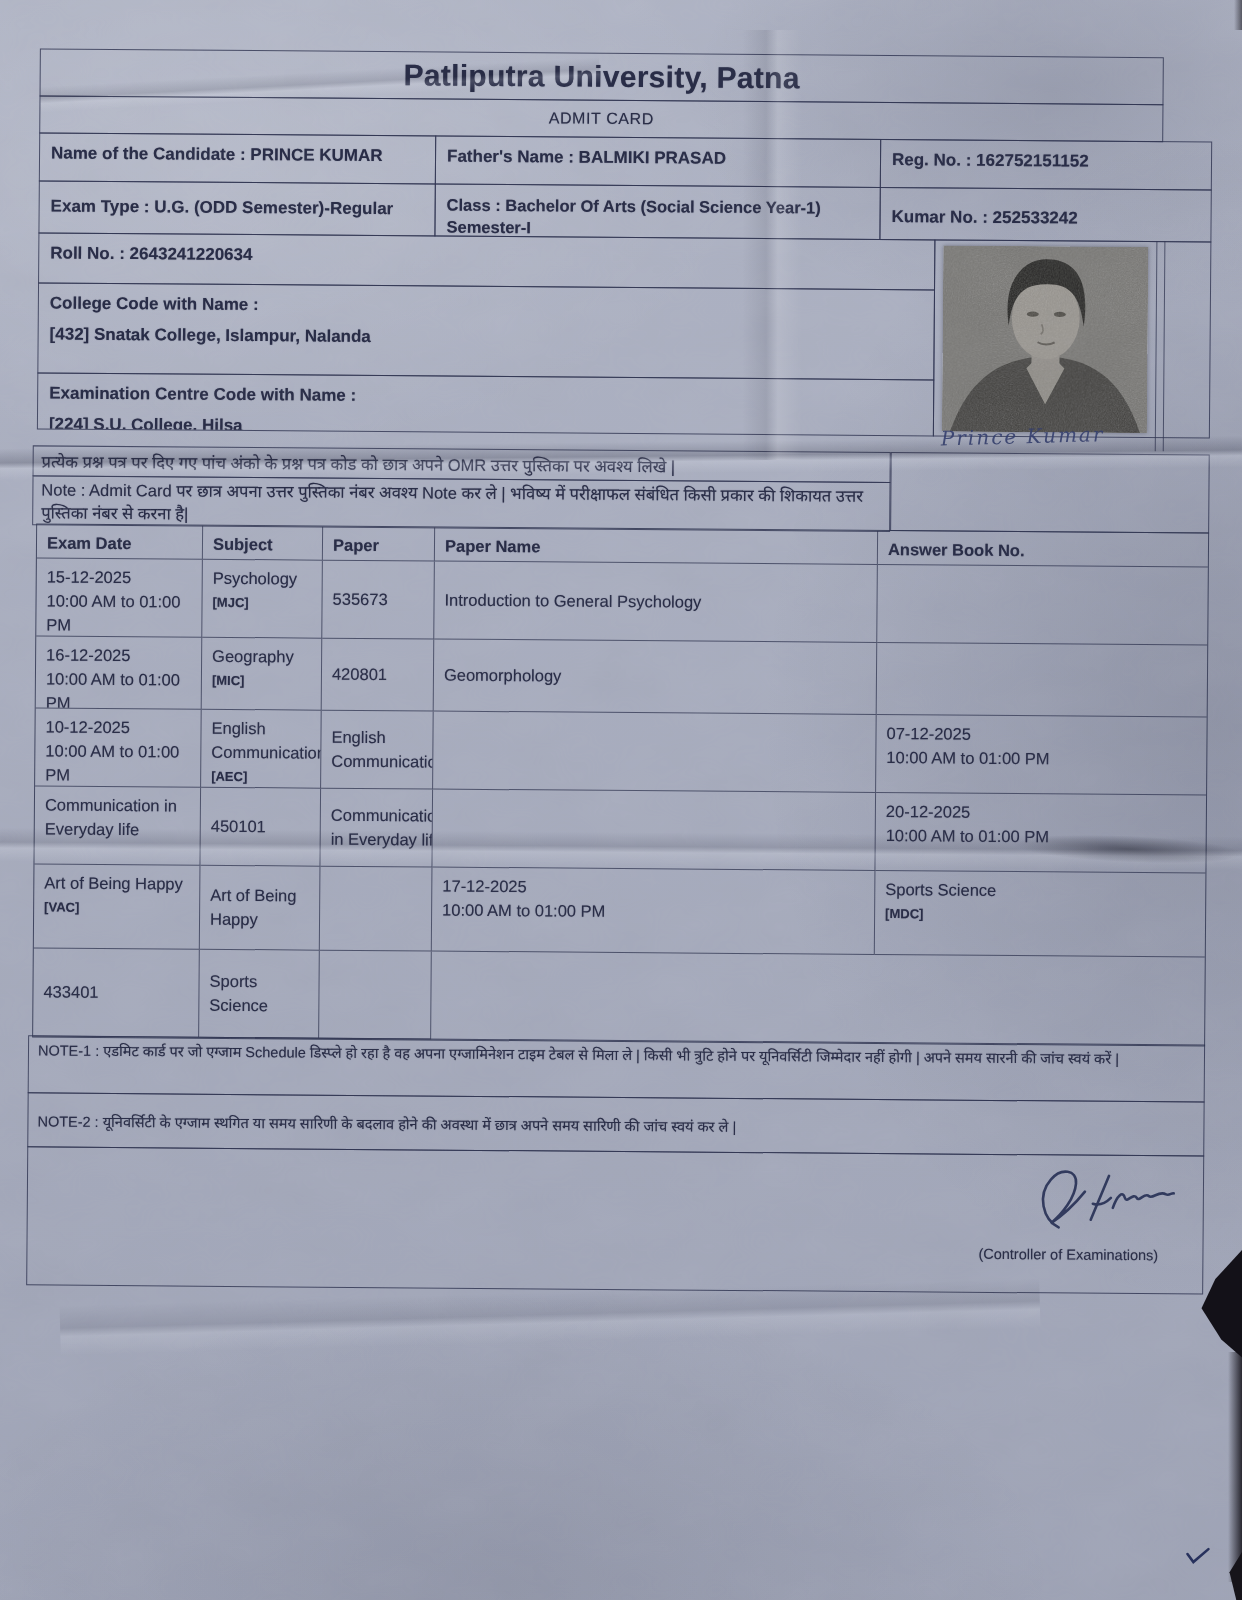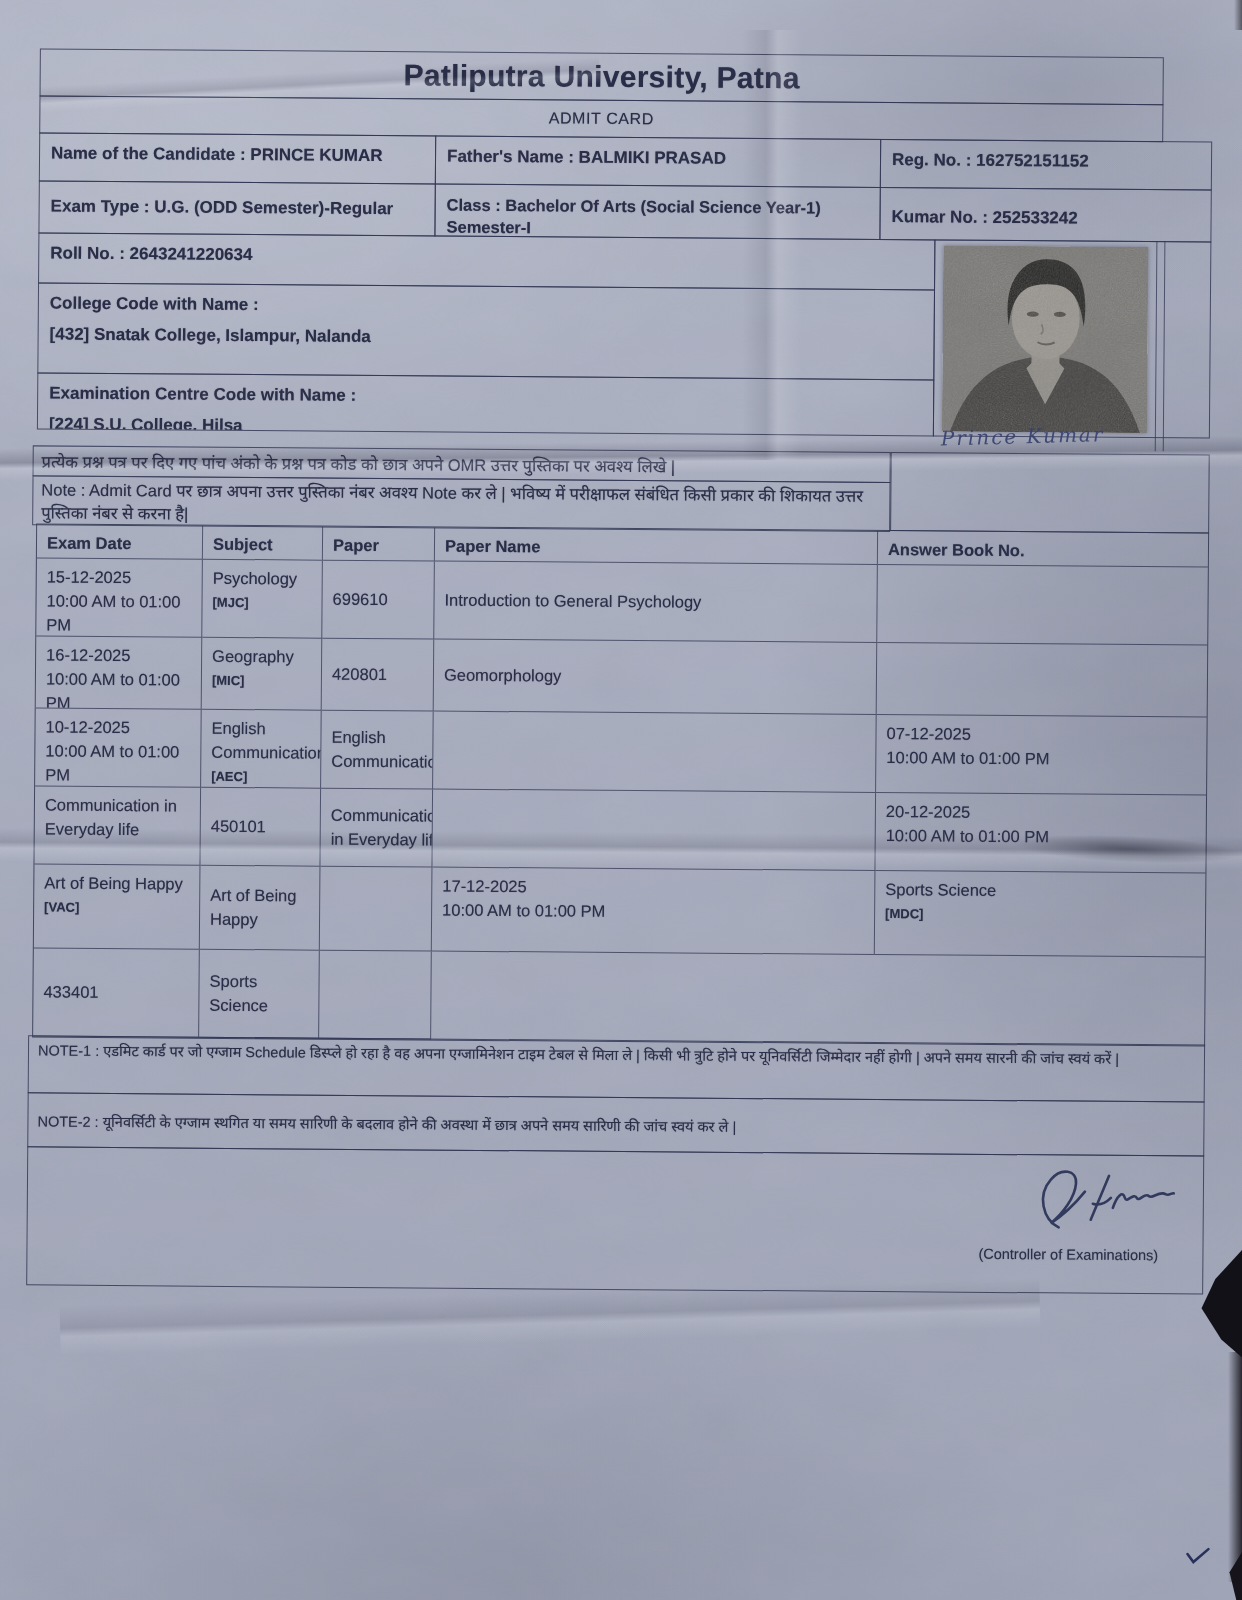--- a/index.html
+++ b/index.html
@@ -185,21 +185,21 @@
       <div id="exam-table">
         <div class="th printed">Exam Date</div>
         <div class="th printed">Subject</div>
         <div class="th printed">Paper Code</div>
         <div class="th printed">Paper Name</div>
         <div class="th printed">Answer Book No.</div>
 
         <div class="c-date printed"><span>15-12-2025</span><br><span>10:00 AM to 01:00 PM</span></div>
         <div class="c-sub printed"><span>Psychology</span><span class="tag">[MJC]</span></div>
         <div class="c-code printed">
-            <span>699610</span>
+            <span>535673</span>
           </div>
         <div class="c-paper printed">
             <span>Introduction to General Psychology</span>
           </div>
         <div class="c-ans"></div>
 
         <div class="c-date printed"><span>16-12-2025</span><br><span>10:00 AM to 01:00 PM</span></div>
         <div class="c-sub printed"><span>Geography</span><span class="tag">[MIC]</span></div>
         <div class="c-code printed">
             <span>420801</span>

